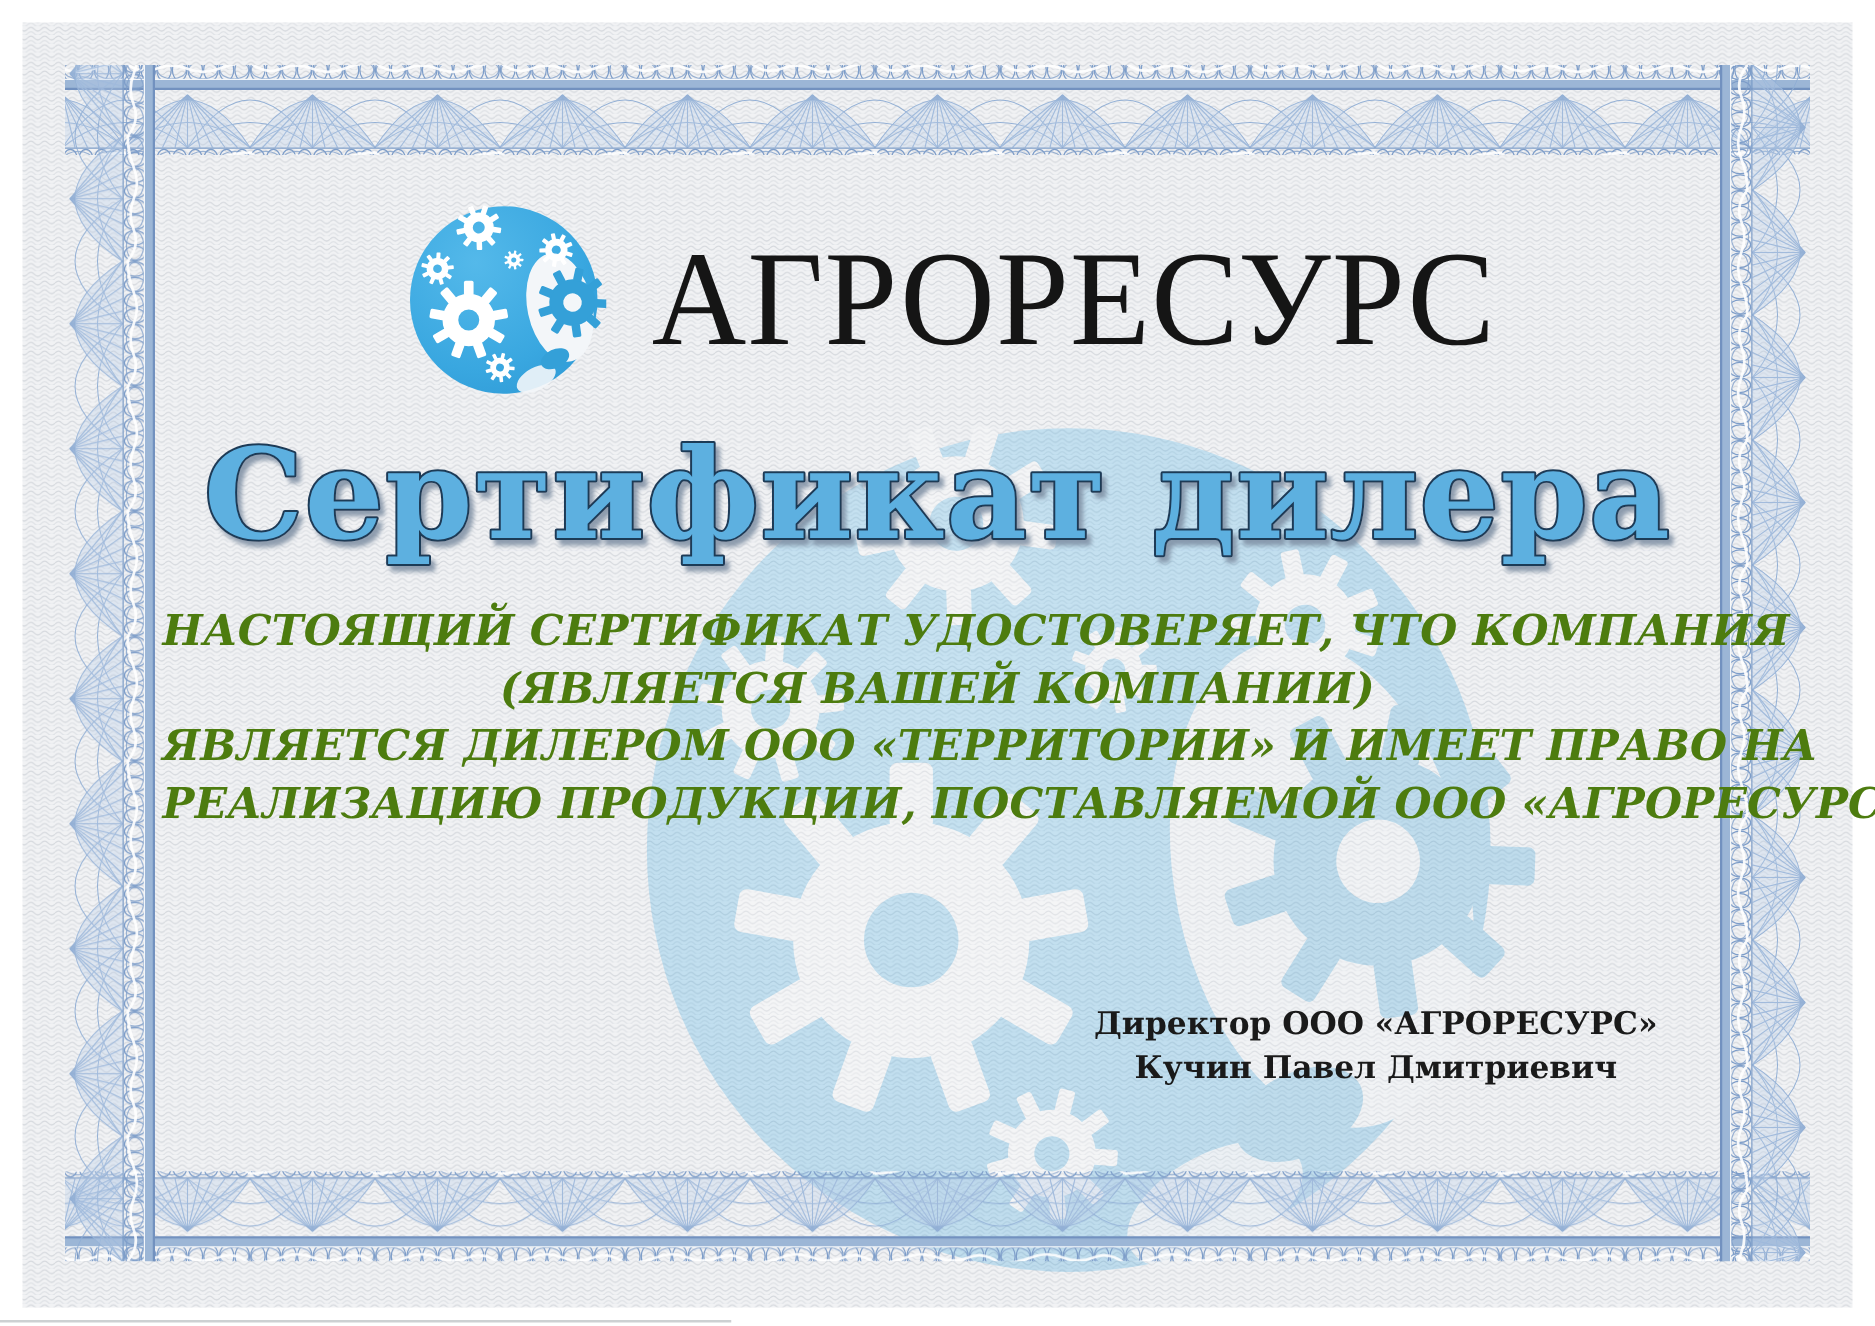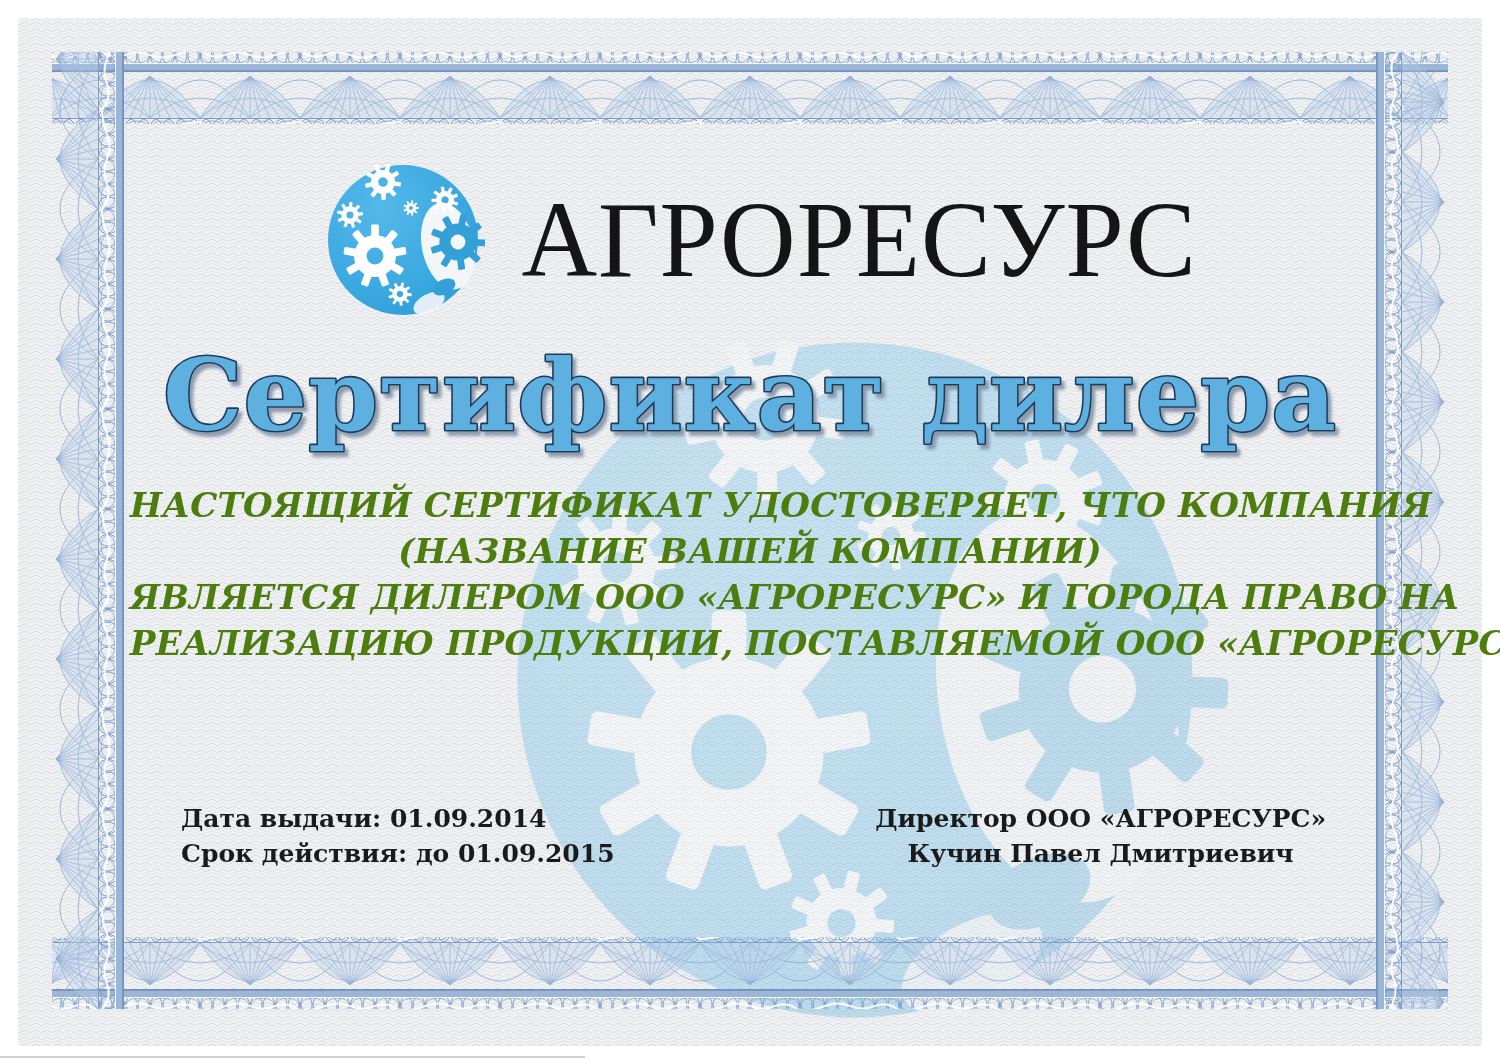--- a/index.html
+++ b/index.html
@@ -181,29 +181,25 @@
     </div>
 
     <div class="title-wrap">
       <svg width="1340" height="140" viewBox="0 0 1340 140" xmlns="http://www.w3.org/2000/svg">
         <text x="670" y="100" text-anchor="middle" font-family="DejaVu Serif, serif" font-weight="bold" font-size="100" letter-spacing="1" stroke="#1f3a57" stroke-width="3.2" stroke-linejoin="round" paint-order="stroke" filter="url(#ts)" fill="#5db0e0">Сертификат дилера</text>
       </svg>
     </div>
 
     <div class="body-text">
       <div>НАСТОЯЩИЙ СЕРТИФИКАТ УДОСТОВЕРЯЕТ, ЧТО КОМПАНИЯ</div>
-      <div>(НАЗВАНИЕ ВАШЕЙ КОМПАНИИ)</div>
-      <div>ЯВЛЯЕТСЯ ДИЛЕРОМ ООО «АГРОРЕСУРС» И ГОРОДА ПРАВО НА</div>
+      <div>(ЯВЛЯЕТСЯ ВАШЕЙ КОМПАНИИ)</div>
+      <div>ЯВЛЯЕТСЯ ДИЛЕРОМ ООО «ТЕРРИТОРИИ» И ИМЕЕТ ПРАВО НА</div>
       <div>РЕАЛИЗАЦИЮ ПРОДУКЦИИ, ПОСТАВЛЯЕМОЙ ООО «АГРОРЕСУРС»</div>
     </div>
 
-    <div class="footer-left">
-      <div>Дата выдачи: 01.09.2014</div>
-      <div>Срок действия: до 01.09.2015</div>
-    </div>
 
     <div class="footer-right">
       <div>Директор ООО «АГРОРЕСУРС»</div>
       <div>Кучин Павел Дмитриевич</div>
     </div>
 
     <div class="scan-artifact"></div>
   </div>
 </div>
 

